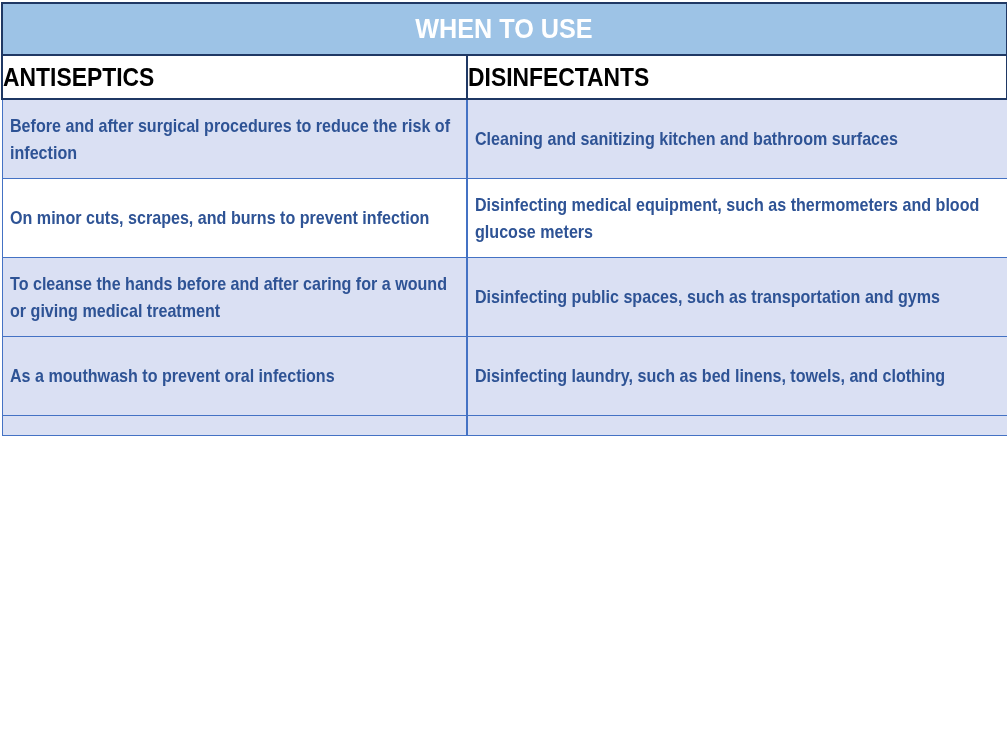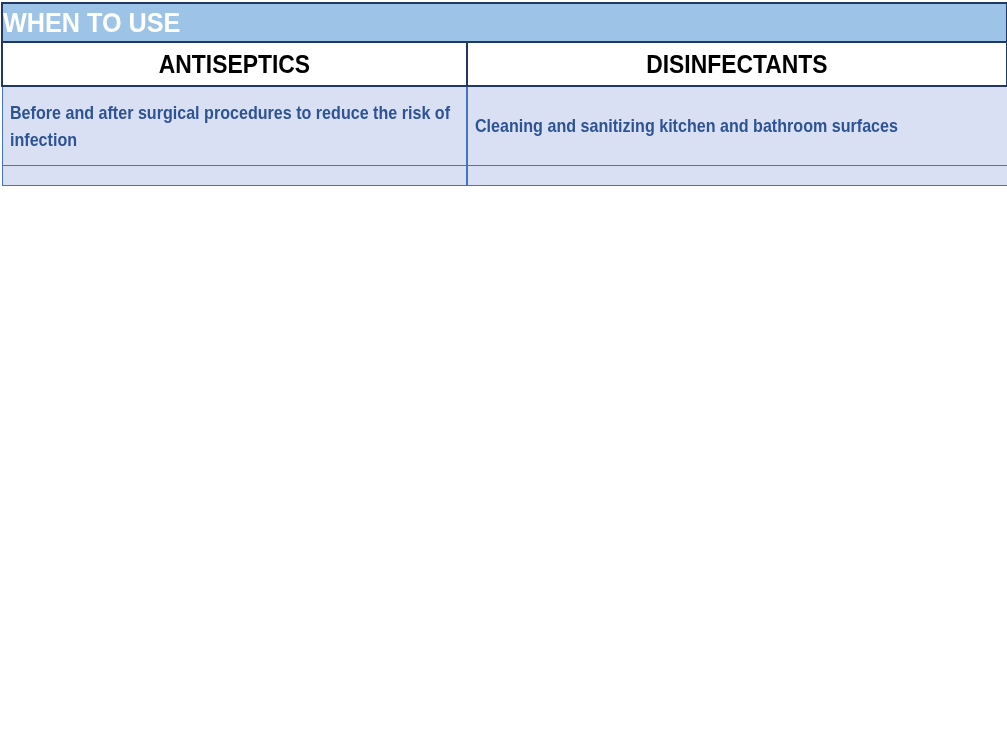--- a/index.html
+++ b/index.html
@@ -16,40 +16,40 @@
   html,body{width:1007px;height:729px;overflow:hidden;background:#fff;}
   body{padding-top:2px;font-family:"Liberation Sans",sans-serif;}
   table{
     border-collapse:collapse;
     table-layout:fixed;
     width:1005px;
     margin-left:1px;
   }
   
   th.title{
-    height:39px;
+    height:52px;
     background:var(--header-fill);
     border:2px solid var(--border-dark);
-    text-align:left;
+    text-align:center;
     vertical-align:middle;
     overflow:hidden;
   }
   th.title .cn{
     font-size:28px;
     font-weight:bold;
     color:var(--title-text);
     width:111%;
     transform:scaleX(.9);
   }
   
   tr.colheads th{
     height:44px;
     background:var(--row-fill);
     border:2px solid var(--border-dark);
-    text-align:center;
+    text-align:left;
     vertical-align:middle;
     overflow:hidden;
   }
   tr.colheads .cn{
     font-size:26px;
     font-weight:bold;
     color:var(--text-black);
     width:113.6%;
     transform:scaleX(.88);
   }
@@ -105,18 +105,42 @@
   </thead>
   <tbody>
     <tr class="alt">
       <td>
           <span class="cn">Before and after surgical procedures to reduce the risk of infection</span>
         </td>
       <td>
           <span class="cn">Cleaning and sanitizing kitchen and bathroom surfaces</span>
         </td>
     </tr>
+    <tr>
+      <td>
+          <span class="cn">On minor cuts, scrapes, and burns to prevent infection</span>
+        </td>
+      <td>
+          <span class="cn">Disinfecting medical equipment, such as thermometers and blood glucose meters</span>
+        </td>
+    </tr>
+    <tr class="alt">
+      <td>
+          <span class="cn">To cleanse the hands before and after caring for a wound or giving medical treatment</span>
+        </td>
+      <td>
+          <span class="cn">Disinfecting public spaces, such as transportation and gyms</span>
+        </td>
+    </tr>
+    <tr class="alt">
+      <td>
+          <span class="cn">As a mouthwash to prevent oral infections</span>
+        </td>
+      <td>
+          <span class="cn">Disinfecting laundry, such as bed linens, towels, and clothing</span>
+        </td>
+    </tr>
     <tr class="partial">
       <td></td>
       <td></td>
     </tr>
   </tbody>
 </table>
 
 </body></html>

